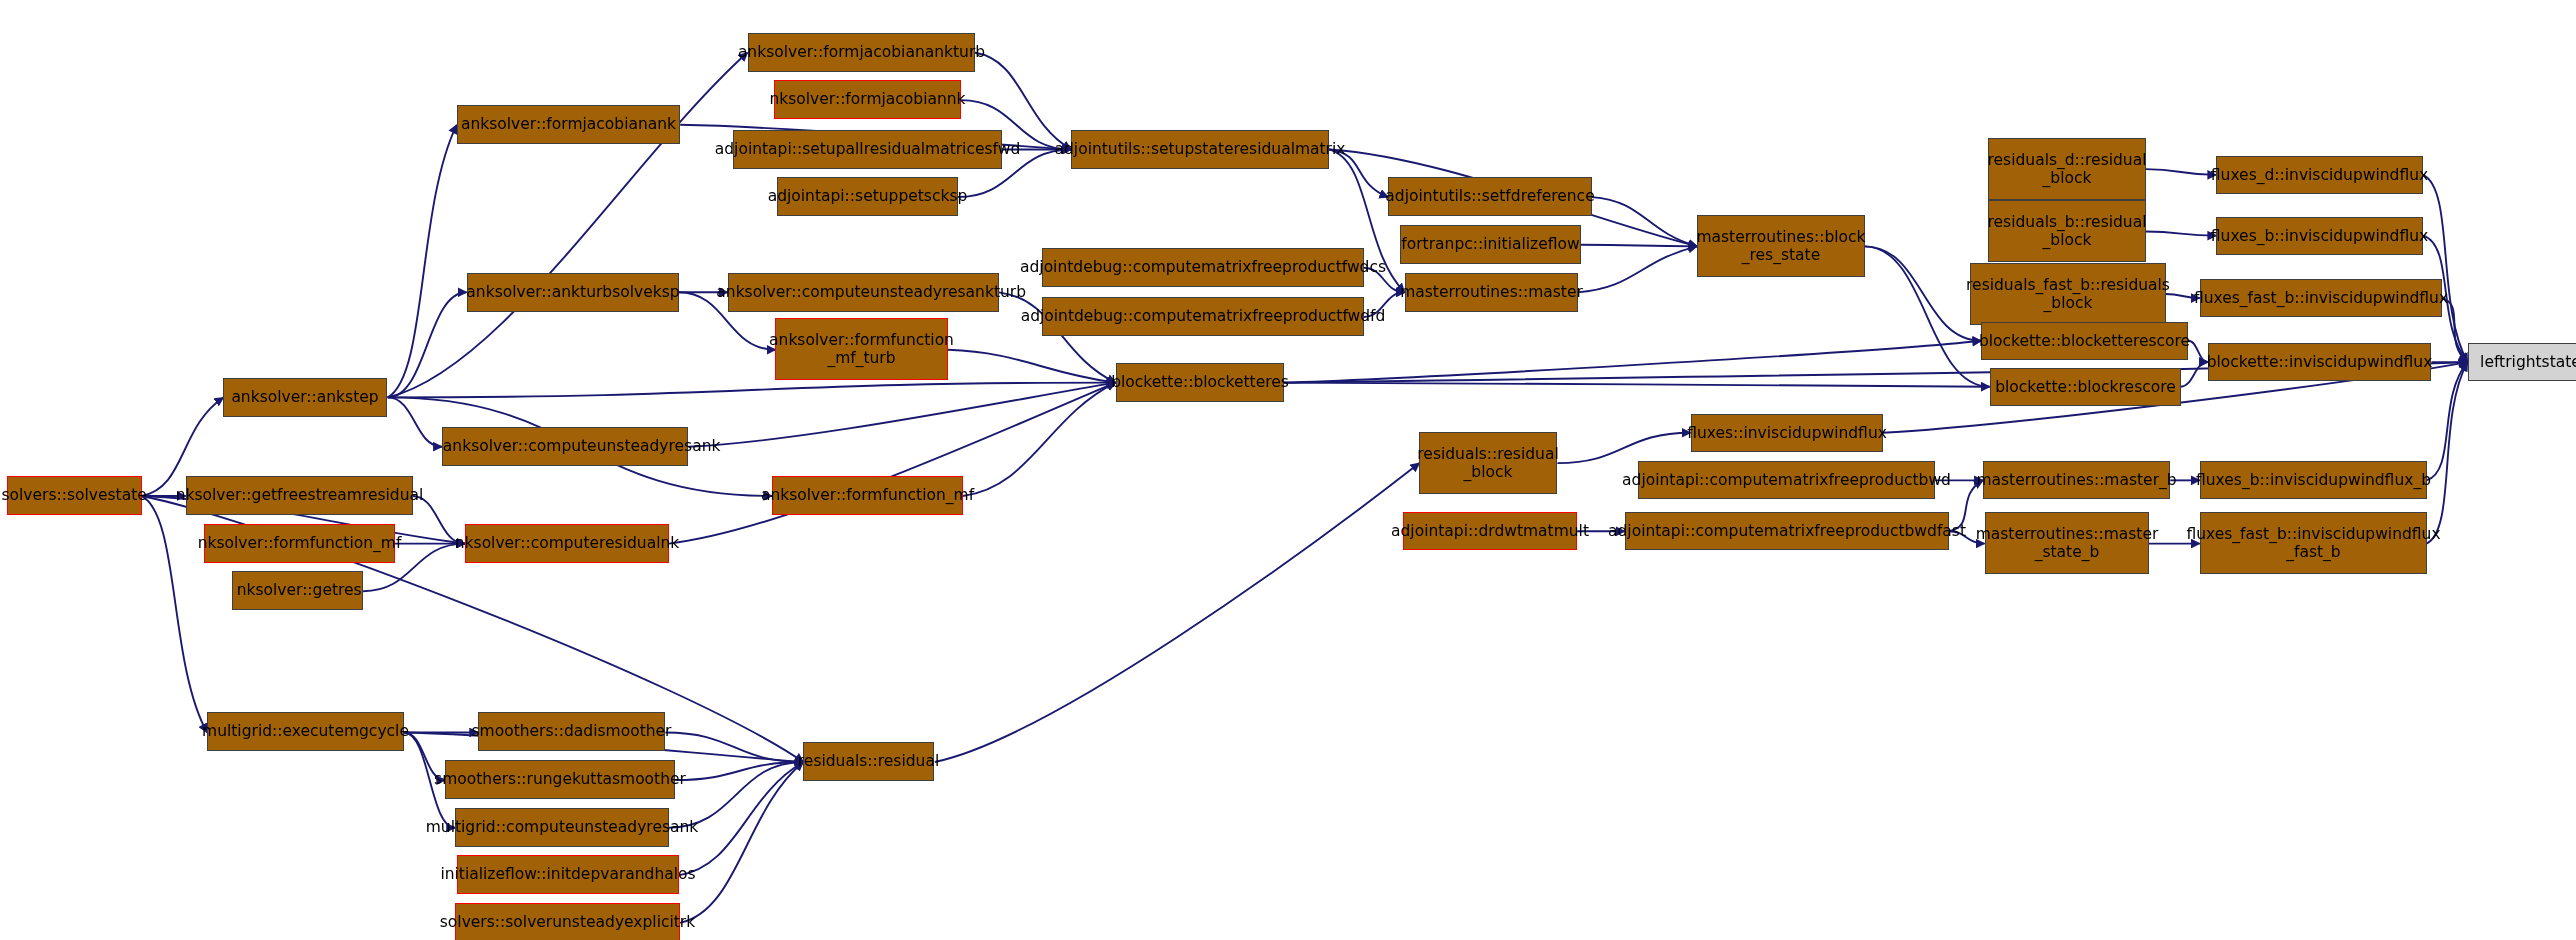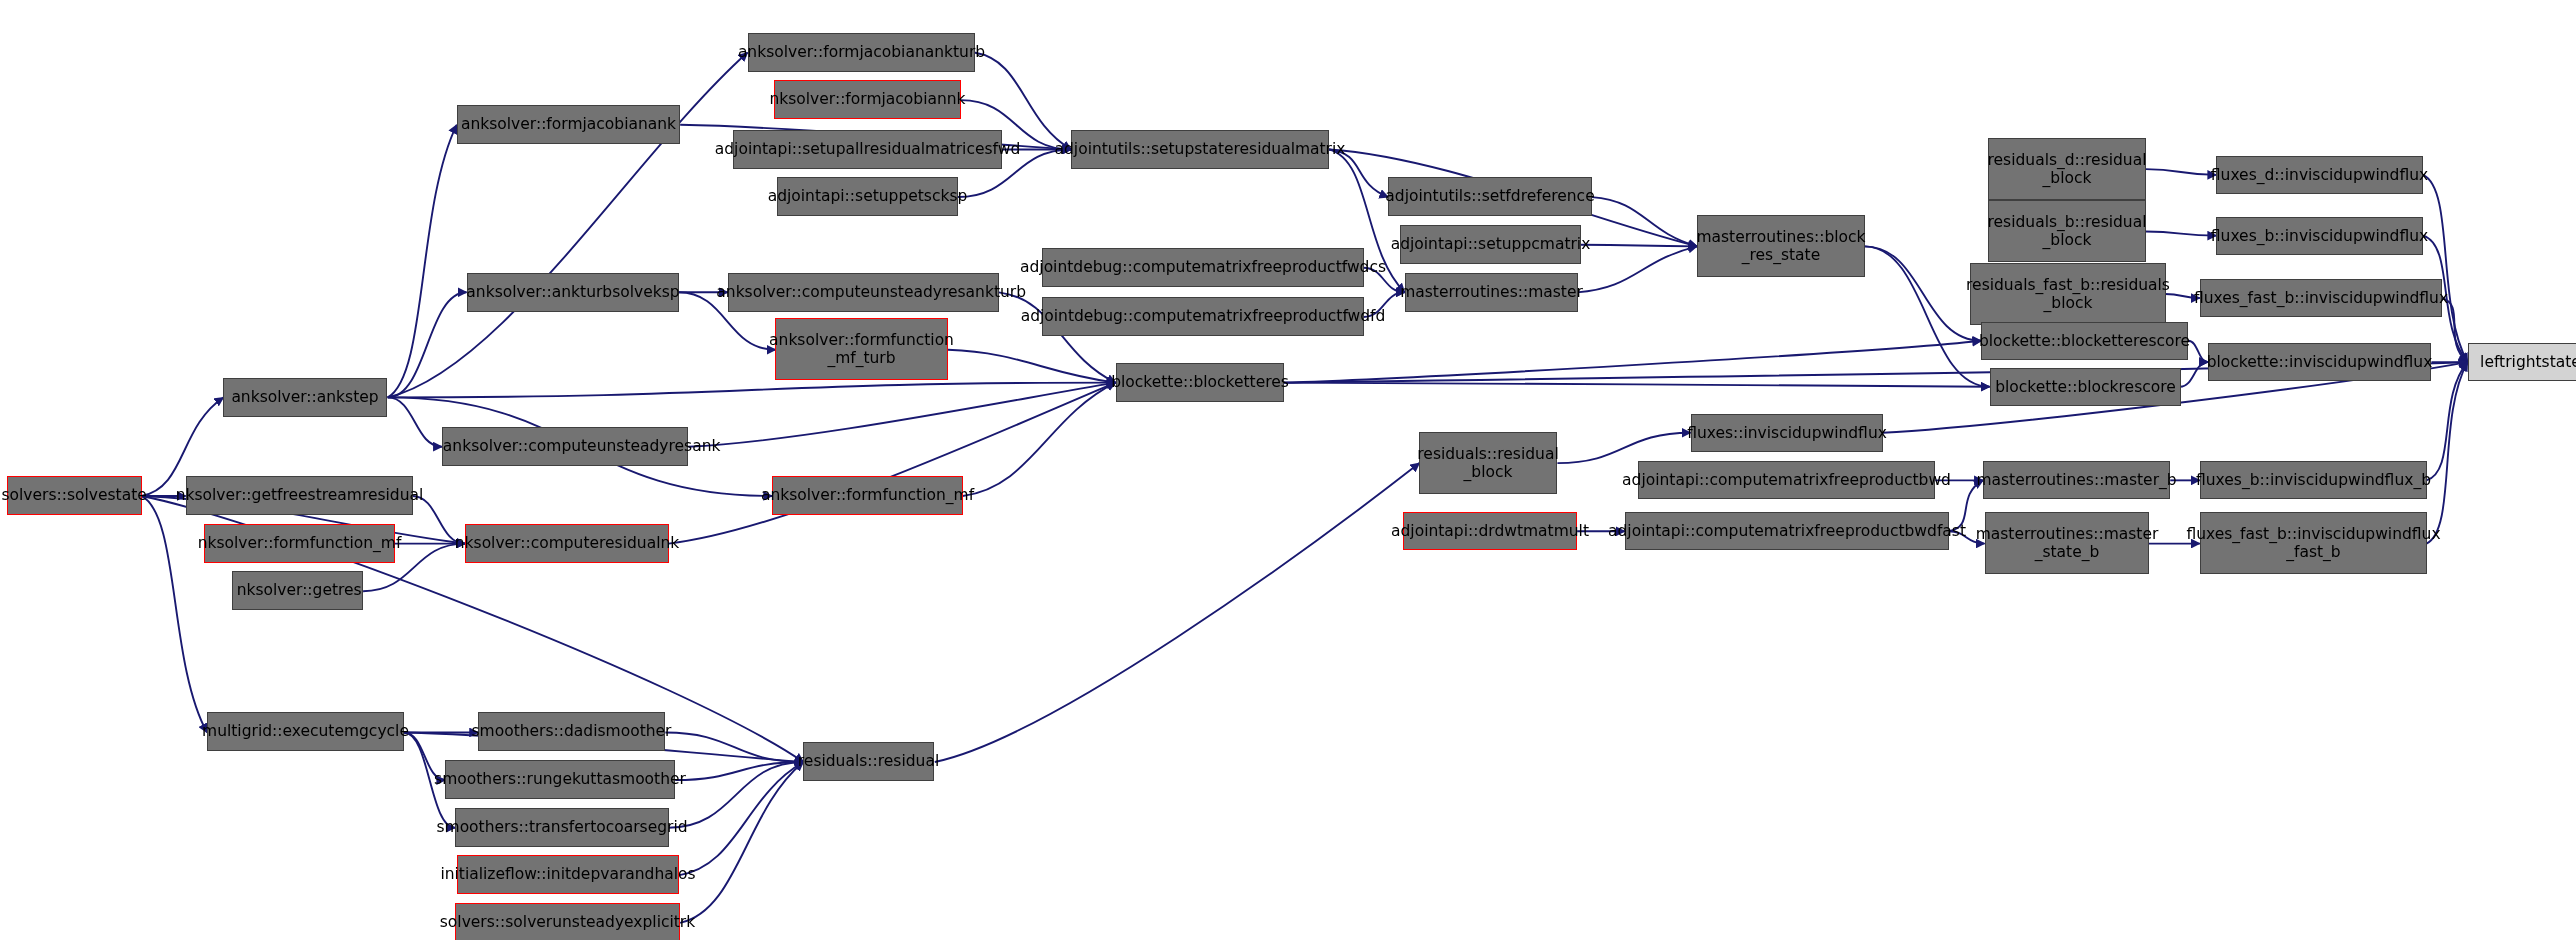--- a/index.html
+++ b/index.html
@@ -9,21 +9,21 @@
     width:2576px;
     height:941px;
     background:#ffffff;
     font-family:"DejaVu Sans","Liberation Sans",sans-serif;
     overflow:hidden;
   }
   #edge-layer{position:absolute;left:0;top:0;width:2576px;height:941px;pointer-events:none;}
   .node{
     position:absolute;
     box-sizing:border-box;
-    background:#737373;
+    background:#a16207;
     border:1.5px solid #3f3f3f;
     display:flex;
     align-items:center;
     justify-content:center;
     text-align:center;
     line-height:1.18;
     font-size:16px;
     color:#000000;
     white-space:pre-line;
     padding:0 4.7px;
@@ -114,21 +114,21 @@
       </g>
   </svg>
   <div id="nodes-g">
       <div class="node" style="left: 457px; top: 105px; width: 223px; height: 39px; font-size: 15.5px;">anksolver::formjacobianank</div>
       <div class="node" style="left: 748px; top: 33px; width: 227px; height: 39px; font-size: 15.5px;">anksolver::formjacobianankturb</div>
       <div class="node red" style="left: 774px; top: 80px; width: 187px; height: 39px; font-size: 15.5px;">nksolver::formjacobiannk</div>
       <div class="node" style="left: 733px; top: 130px; width: 269px; height: 39px; font-size: 15.5px;">adjointapi::setupallresidualmatricesfwd</div>
       <div class="node" style="left: 777px; top: 177px; width: 181px; height: 39px; font-size: 15.5px;">adjointapi::setuppetscksp</div>
       <div class="node" style="left: 1071px; top: 130px; width: 258px; height: 39px; font-size: 15.5px;">adjointutils::setupstateresidualmatrix</div>
       <div class="node" style="left: 1388px; top: 177px; width: 204px; height: 39px; font-size: 15.5px;">adjointutils::setfdreference</div>
-      <div class="node" style="left: 1400px; top: 225px; width: 181px; height: 39px; font-size: 15.5px;">adjointapi::setuppcmatrix</div>
+      <div class="node" style="left: 1400px; top: 225px; width: 181px; height: 39px; font-size: 15.5px;">fortranpc::initializeflow</div>
       <div class="node" style="left: 1405px; top: 273px; width: 173px; height: 39px; font-size: 15.5px;">masterroutines::master</div>
       <div class="node" style="left: 1042px; top: 248px; width: 322px; height: 39px; font-size: 15.5px;">adjointdebug::computematrixfreeproductfwdcs</div>
       <div class="node" style="left: 1042px; top: 297px; width: 322px; height: 39px; font-size: 15.5px;">adjointdebug::computematrixfreeproductfwdfd</div>
       <div class="node" style="left: 1697px; top: 215px; width: 168px; height: 62px; font-size: 15.5px;">masterroutines::block
 _res_state</div>
       <div class="node" style="left: 1988px; top: 138px; width: 158px; height: 62px; font-size: 15.5px;">residuals_d::residual
 _block</div>
       <div class="node" style="left: 1988px; top: 200px; width: 158px; height: 62px; font-size: 15.5px;">residuals_b::residual
 _block</div>
       <div class="node" style="left: 1970px; top: 263px; width: 196px; height: 62px; font-size: 15.5px;">residuals_fast_b::residuals
@@ -161,19 +161,19 @@
       <div class="node" style="left: 1625px; top: 512px; width: 324px; height: 38px; font-size: 15.5px;">adjointapi::computematrixfreeproductbwdfast</div>
       <div class="node" style="left: 1983px; top: 461px; width: 187px; height: 38px; font-size: 15.5px;">masterroutines::master_b</div>
       <div class="node" style="left: 1985px; top: 512px; width: 164px; height: 62px; font-size: 15.5px;">masterroutines::master
 _state_b</div>
       <div class="node" style="left: 2200px; top: 461px; width: 227px; height: 38px; font-size: 15.5px;">fluxes_b::inviscidupwindflux_b</div>
       <div class="node" style="left: 2200px; top: 512px; width: 227px; height: 62px; font-size: 15.5px;">fluxes_fast_b::inviscidupwindflux
 _fast_b</div>
       <div class="node" style="left: 207px; top: 712px; width: 197px; height: 39px; font-size: 15.5px;">multigrid::executemgcycle</div>
       <div class="node" style="left: 478px; top: 712px; width: 187px; height: 39px; font-size: 15.5px;">smoothers::dadismoother</div>
       <div class="node" style="left: 445px; top: 760px; width: 230px; height: 39px; font-size: 15.5px;">smoothers::rungekuttasmoother</div>
-      <div class="node" style="left: 455px; top: 808px; width: 214px; height: 39px; font-size: 15.5px;">smoothers::transfertocoarsegrid</div>
+      <div class="node" style="left: 455px; top: 808px; width: 214px; height: 39px; font-size: 15.5px;">multigrid::computeunsteadyresank</div>
       <div class="node red" style="left: 457px; top: 855px; width: 222px; height: 39px; font-size: 15.5px;">initializeflow::initdepvarandhalos</div>
       <div class="node red" style="left: 455px; top: 903px; width: 225px; height: 39px; font-size: 15.5px;">solvers::solverunsteadyexplicitrk</div>
       <div class="node" style="left: 803px; top: 742px; width: 131px; height: 39px; font-size: 15.5px;">residuals::residual</div>
     </div>
 </div>
 
 
 </body></html>

